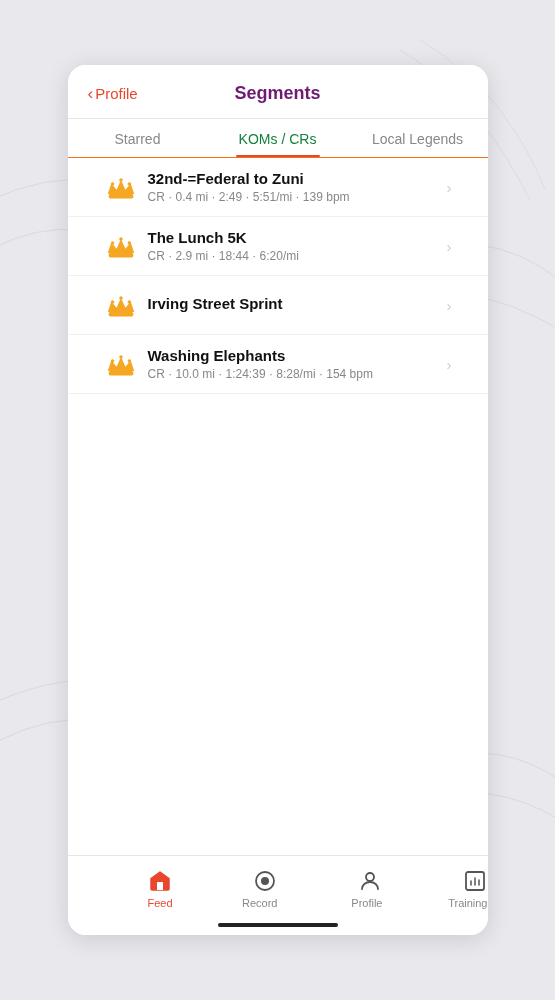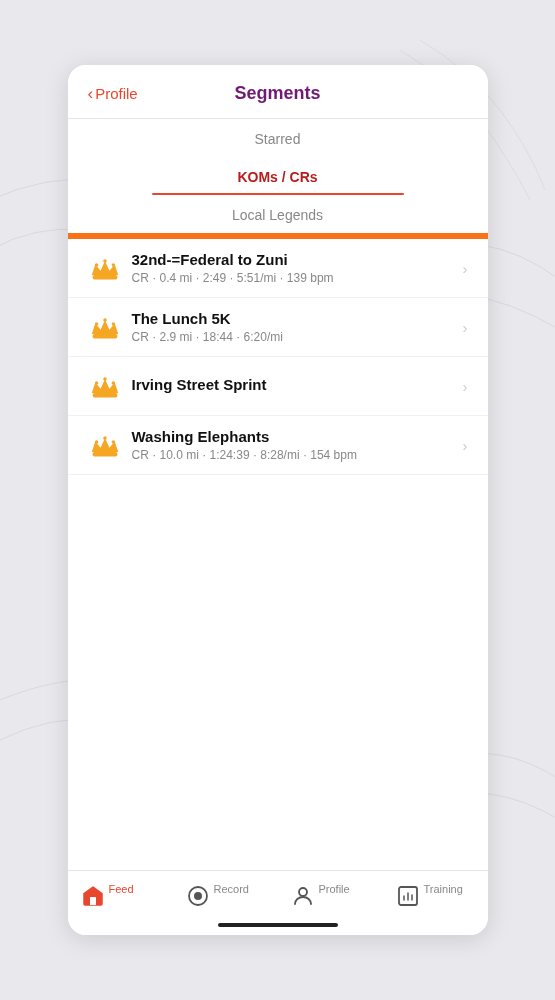--- a/index.html
+++ b/index.html
@@ -76,38 +76,37 @@
       color: #701a75;
     }
 
     .header-spacer {
       min-width: 70px;
     }
 
     
     .tabs {
       display: flex;
-      border-bottom: 6px solid #f97316;
-      background: #fff;
-      flex-direction: column;
+      border-bottom: 1px solid #f97316;
+      background: #fff;
     }
 
     .tab {
       flex: 1;
       text-align: center;
       padding: 12px 0 10px;
       font-size: 14px;
       color: #888;
       cursor: pointer;
       position: relative;
     }
 
     .tab.active {
-      color: #b91c1c;
-      font-weight: 700;
+      color: #15803d;
+      font-weight: 400;
     }
 
     .tab.active::after {
       content: '';
       position: absolute;
       bottom: 0;
       left: 20%;
       right: 20%;
       height: 2.5px;
       background: #e8472e;
@@ -127,21 +126,21 @@
       color: #888;
       letter-spacing: 0.5px;
       padding: 12px 20px 6px;
       text-transform: uppercase;
     }
 
     
     .segment-row {
       display: flex;
       align-items: center;
-      padding: 12px 20px;
+      padding: 12px 36px;
       border-bottom: 1px solid #f0f0f0;
       cursor: pointer;
     }
 
     .crown-icon {
       width: 34px;
       height: 34px;
       flex-shrink: 0;
       display: flex;
       align-items: center;
@@ -180,25 +179,25 @@
       border-top: 1px solid #e5e5e5;
       background: #fff;
       display: flex;
       align-items: center;
       padding: 8px 0 4px;
     }
 
     .nav-item {
       flex: 1;
       display: flex;
-      flex-direction: row;
-      align-items: flex-start;
+      flex-direction: column;
+      align-items: flex-end;
       gap: 3px;
       cursor: pointer;
-      padding: 4px 12px;
+      padding: 4px 0;
     }
 
     .nav-icon {
       width: 26px;
       height: 26px;
       display: flex;
       align-items: center;
       justify-content: center;
     }
 

